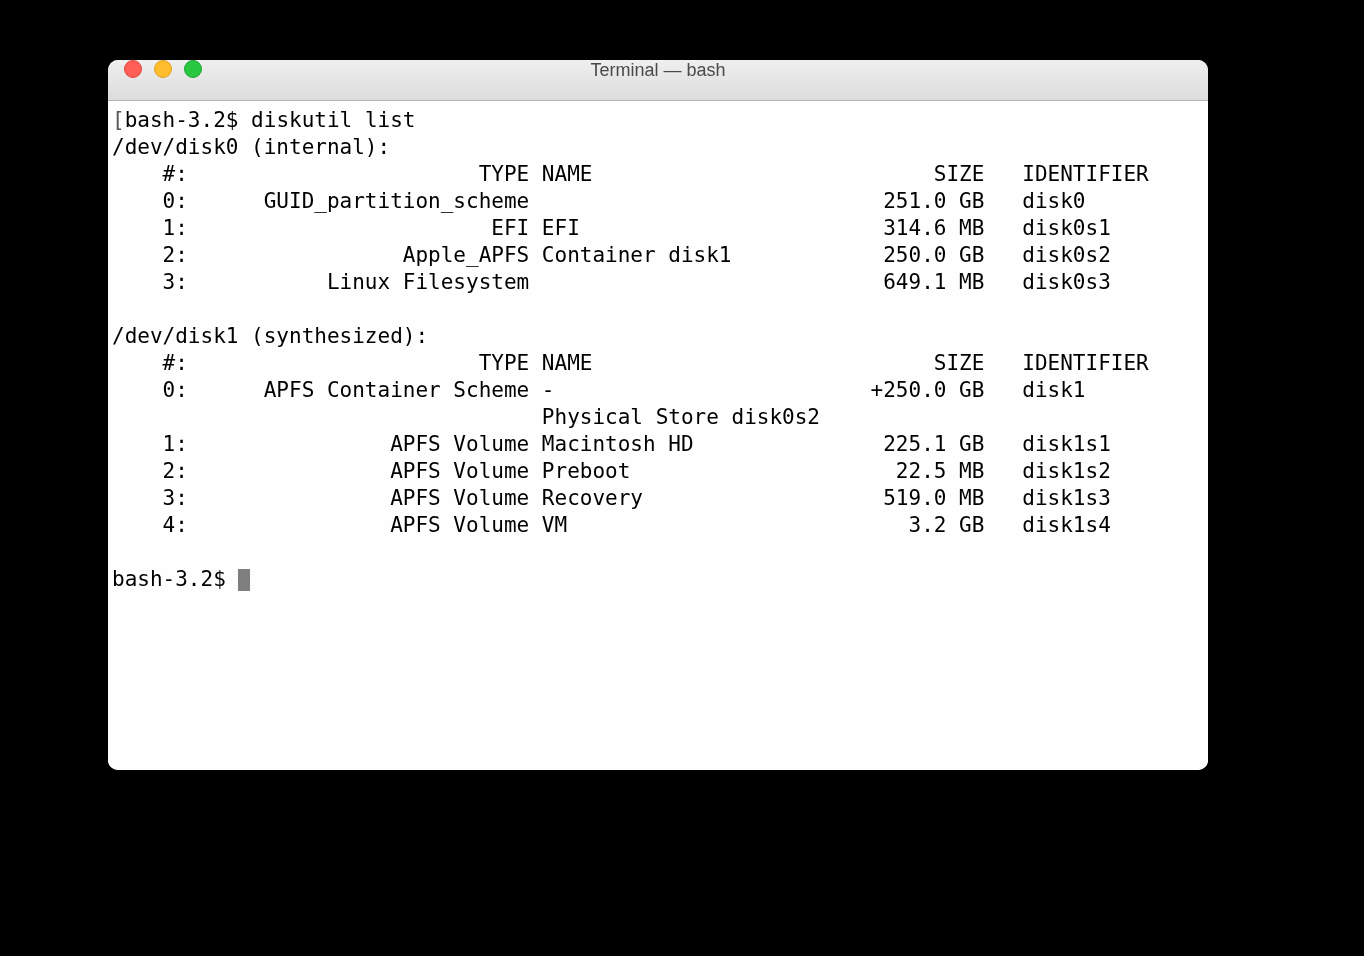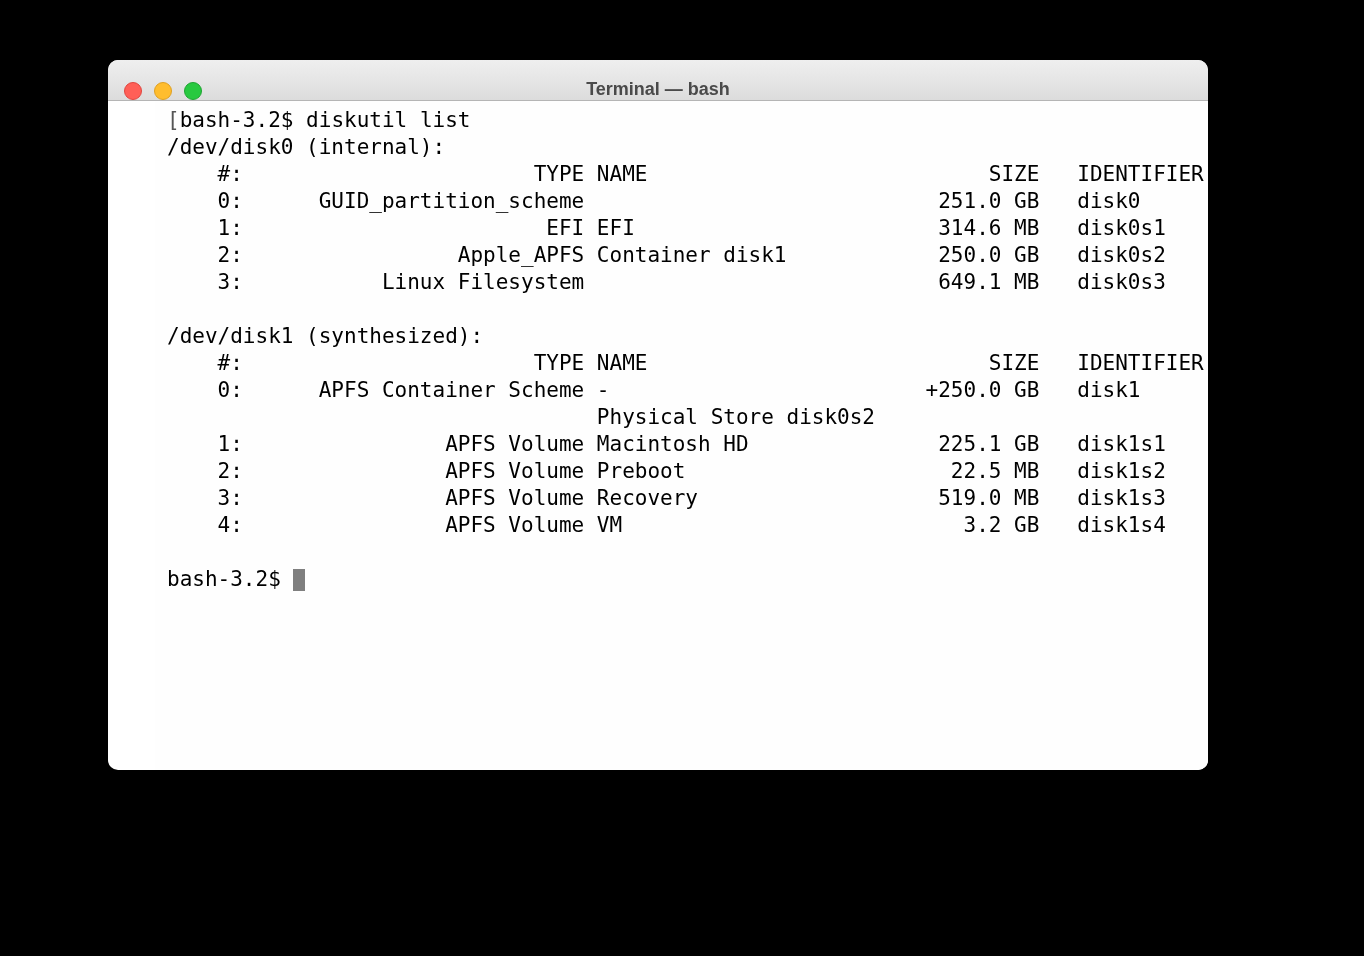--- a/index.html
+++ b/index.html
@@ -22,24 +22,23 @@
     box-shadow: 0 10px 40px rgba(0,0,0,0.6);
     overflow: hidden;
     display: flex;
     flex-direction: column;
   }
   .titlebar {
     height: 40px;
     background: linear-gradient(#efefef, #dcdcdc);
     border-bottom: 1px solid #b5b5b5;
     display: flex;
-    align-items: flex-end;
+    align-items: flex-start;
     position: relative;
     flex-shrink: 0;
-    font-weight: bold;
   }
   .traffic-lights {
     display: flex;
     gap: 12px;
     padding-left: 16px;
   }
   .light {
     width: 16px;
     height: 16px;
     border-radius: 50%;
@@ -52,28 +51,27 @@
     left: 0; right: 0;
     text-align: center;
     font-family: -apple-system, "Helvetica Neue", Arial, sans-serif;
     font-size: 18px;
     color: #4a4a4a;
     pointer-events: none;
   }
   .terminal-body {
     flex: 1;
     background: #fefefe;
-    padding: 6px 12px;
+    padding: 6px 4px;
     font-size: 21px;
     line-height: 27px;
     color: #000;
     white-space: pre;
     overflow: hidden;
     position: relative;
-    margin-left: 47px;
   }
   .cursor {
     display: inline-block;
     width: 12px;
     height: 22px;
     background: #7f7f7f;
     vertical-align: text-bottom;
     margin-left: 0px;
   }
   .bracket {

